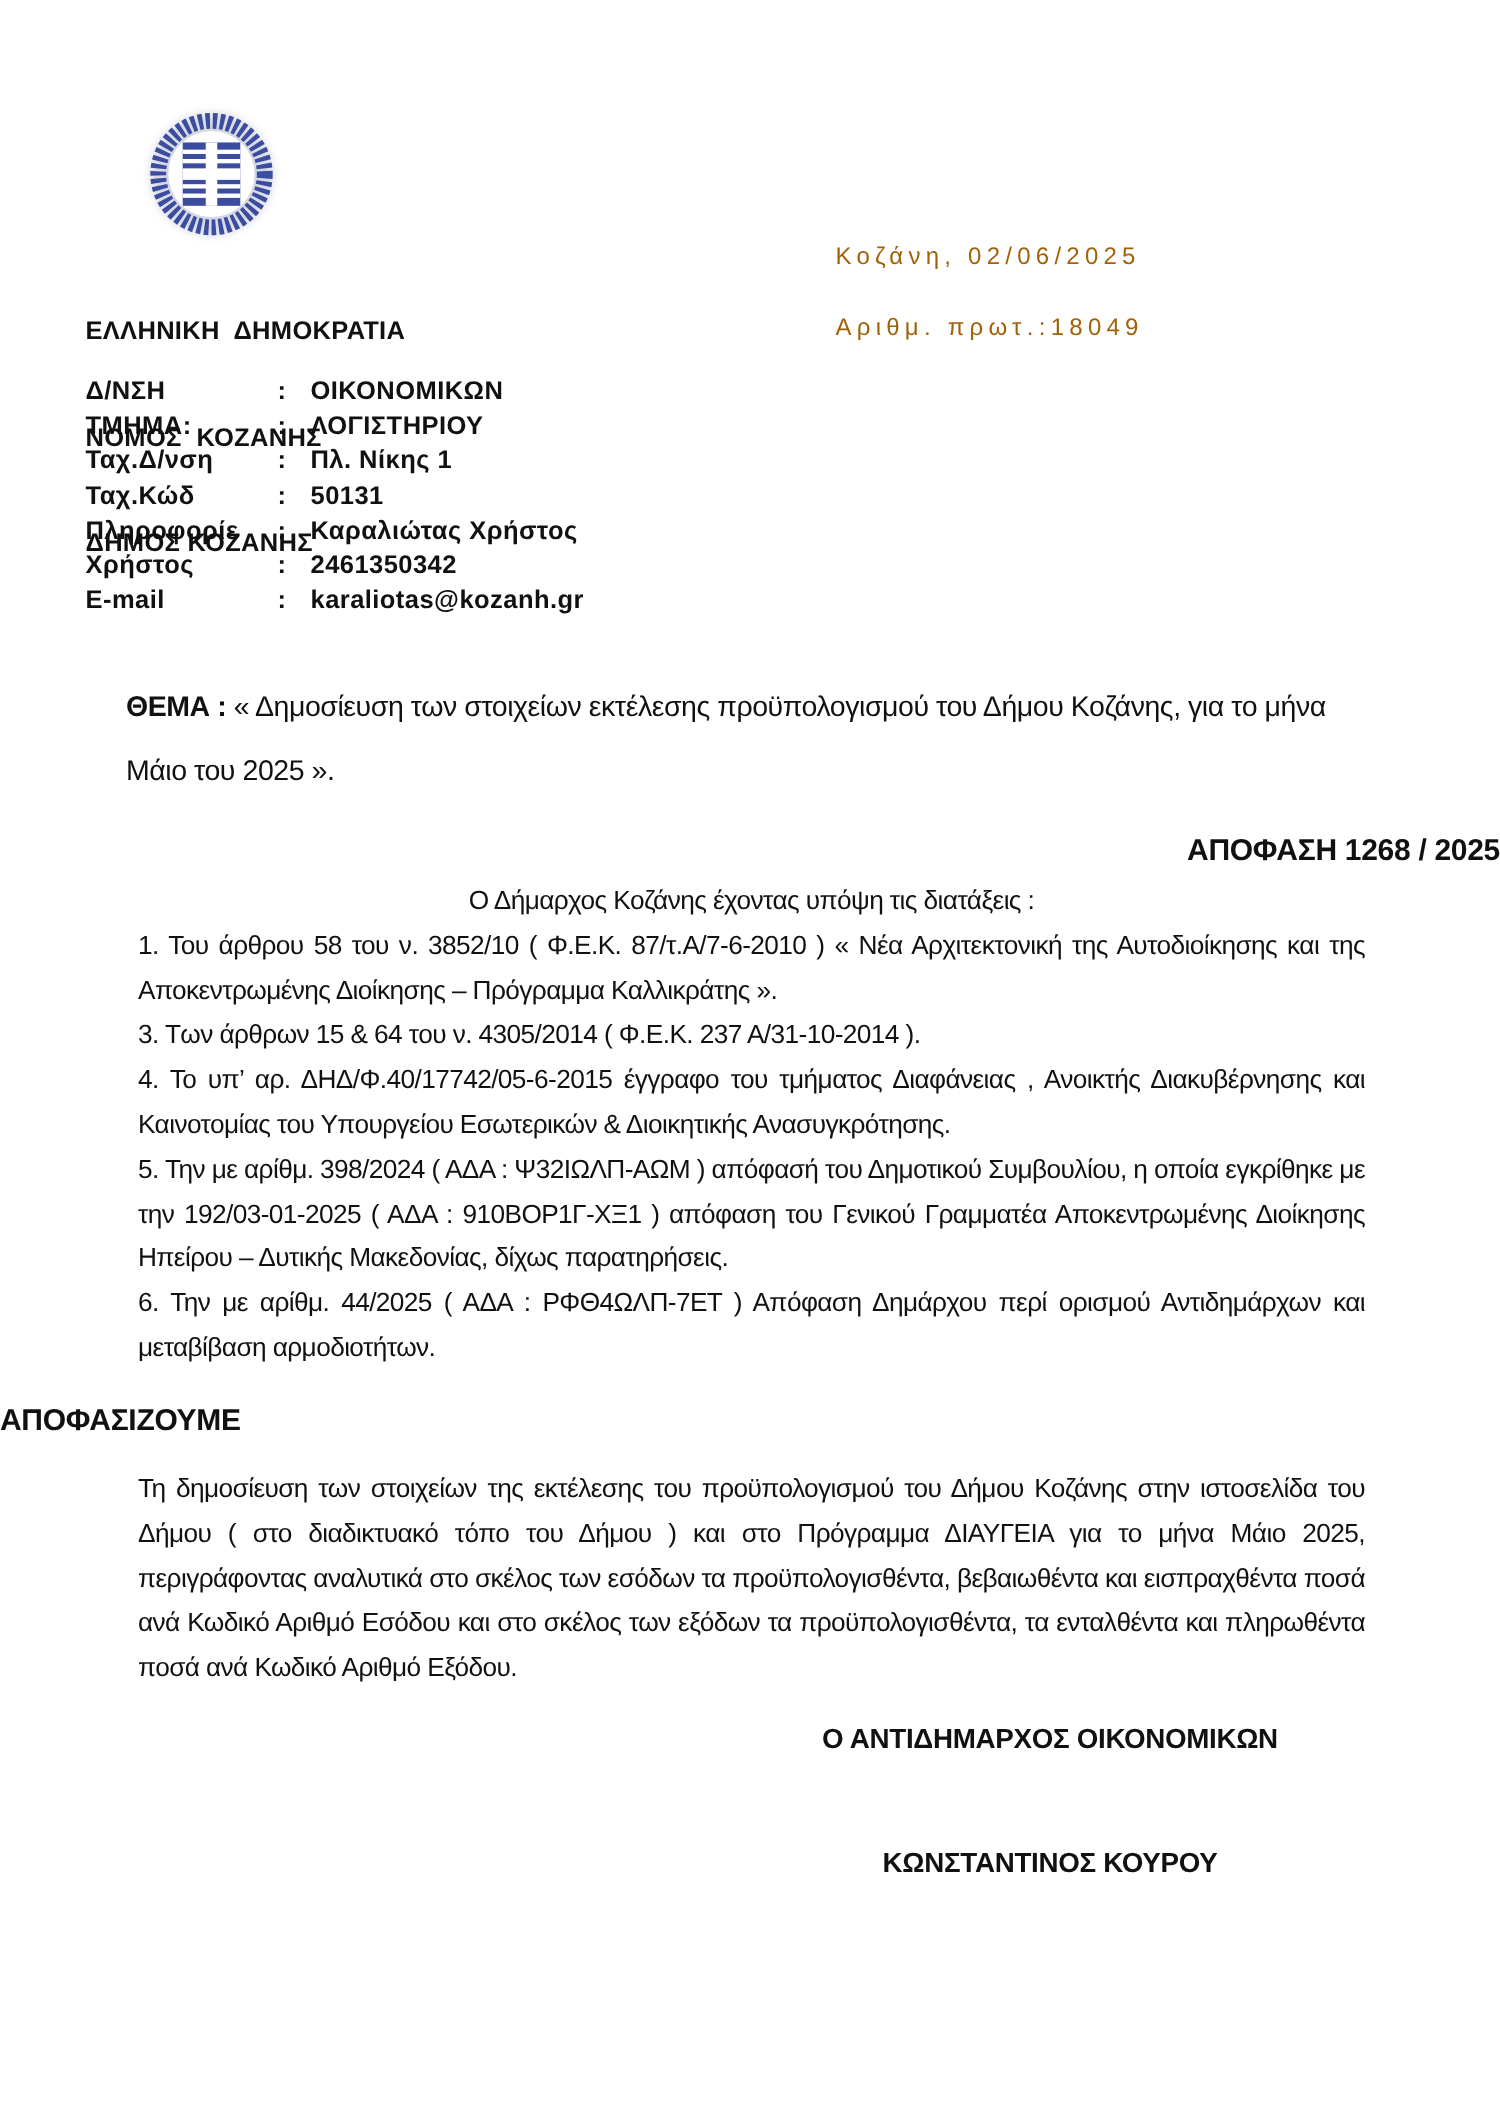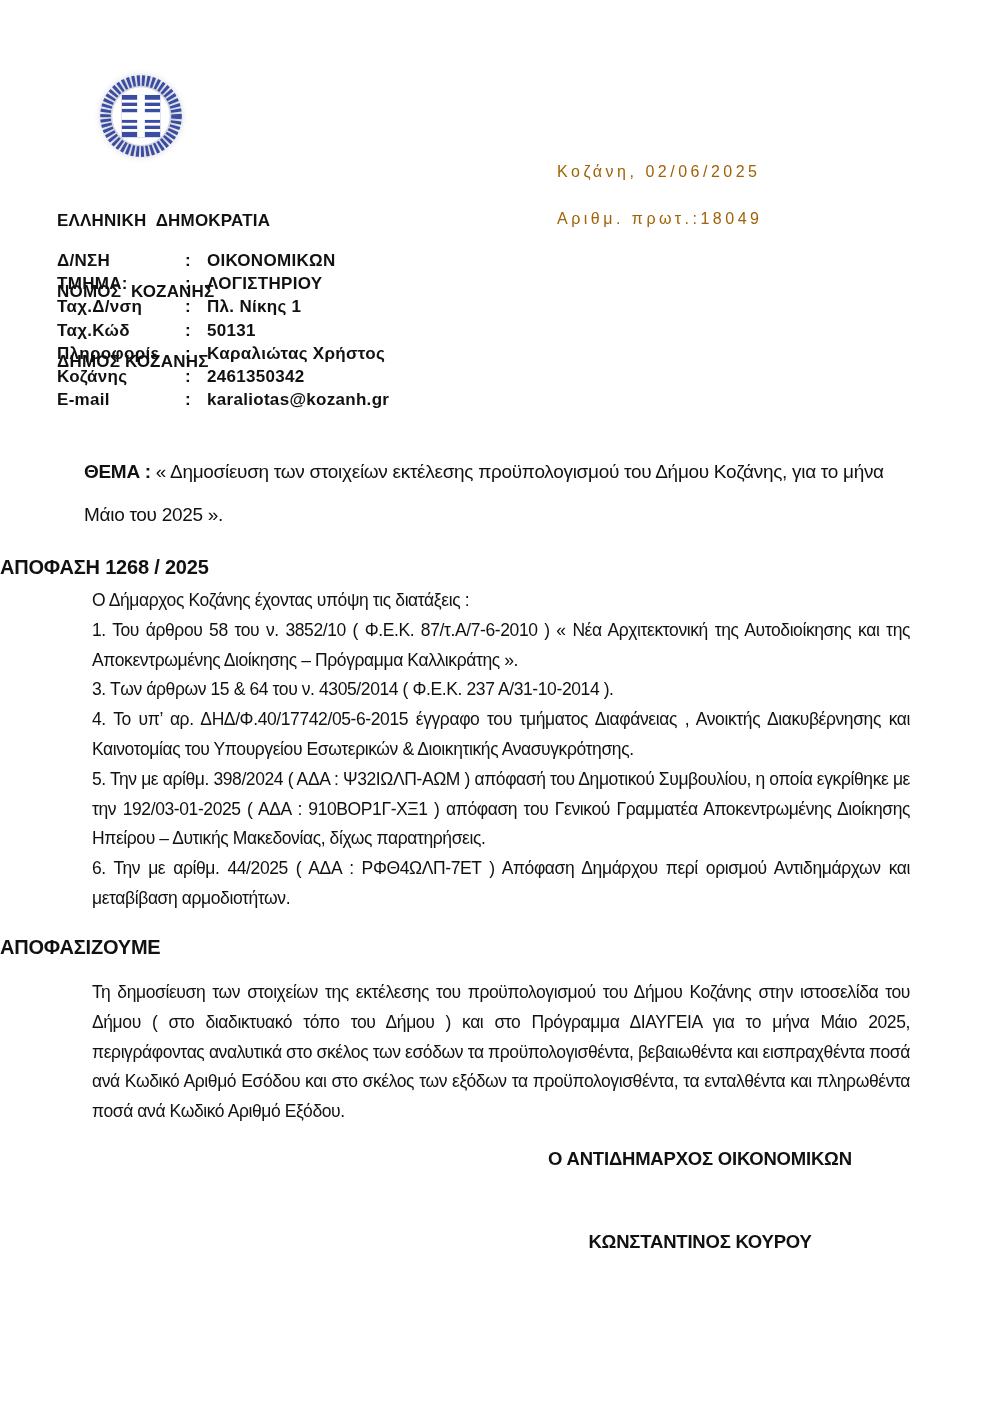--- a/index.html
+++ b/index.html
@@ -66,37 +66,37 @@
     line-height: 43px;
     letter-spacing: -0.3px;
   }
   .subject-label { font-weight: bold; }
 
   
   .decision-title {
     position: absolute;
     left: 0; top: 556px;
     width: 1000px;
-    text-align: left;
+    text-align: right;
     font-weight: bold;
     font-size: 20px;
     letter-spacing: -0.2px;
   }
 
   
   .body-block {
     position: absolute;
     left: 92px; top: 586px;
     width: 818px;
     font-size: 17.5px;
     line-height: 29.8px;
     letter-spacing: -0.4px;
     text-align: justify;
   }
-  .body-intro { text-align: left; }
+  .body-intro { text-align: center; }
 
   
   .resolve-title {
     position: absolute;
     left: 0; top: 936px;
     width: 1000px;
     text-align: left;
     font-weight: bold;
     font-size: 20px;
     letter-spacing: -0.2px;
@@ -178,21 +178,21 @@
       <span class="contact-label">Ταχ.Κώδ</span>
       <span class="contact-sep">:</span>
       <span class="contact-value">50131</span>
     </div>
     <div class="contact-row">
       <span class="contact-label">Πληροφορίε</span>
       <span class="contact-sep">:</span>
       <span class="contact-value">Καραλιώτας Χρήστος</span>
     </div>
     <div class="contact-row">
-      <span class="contact-label">Κοζάνης</span>
+      <span class="contact-label">Χρήστος</span>
       <span class="contact-sep">:</span>
       <span class="contact-value">2461350342</span>
     </div>
     <div class="contact-row">
       <span class="contact-label">E-mail</span>
       <span class="contact-sep">:</span>
       <span class="contact-value">karaliotas@kozanh.gr</span>
     </div>
   </div>
 

